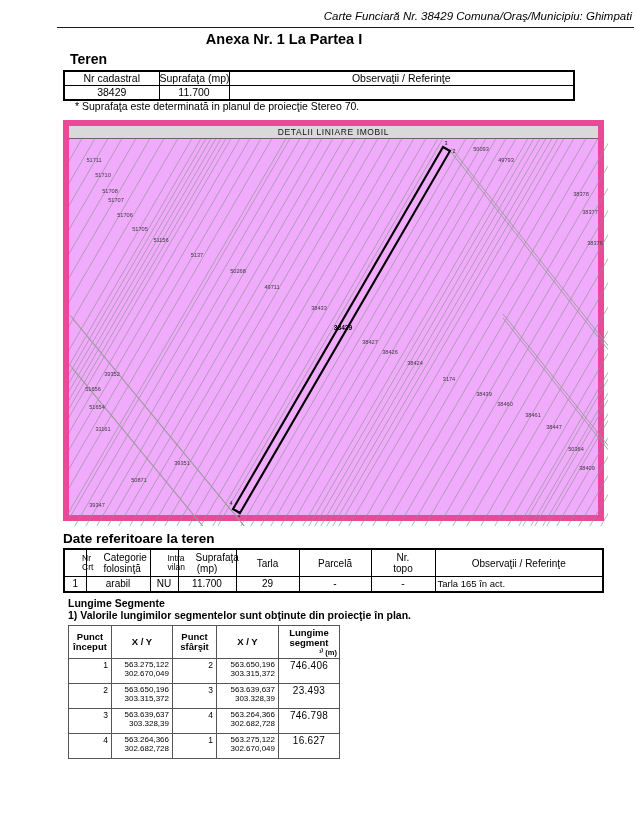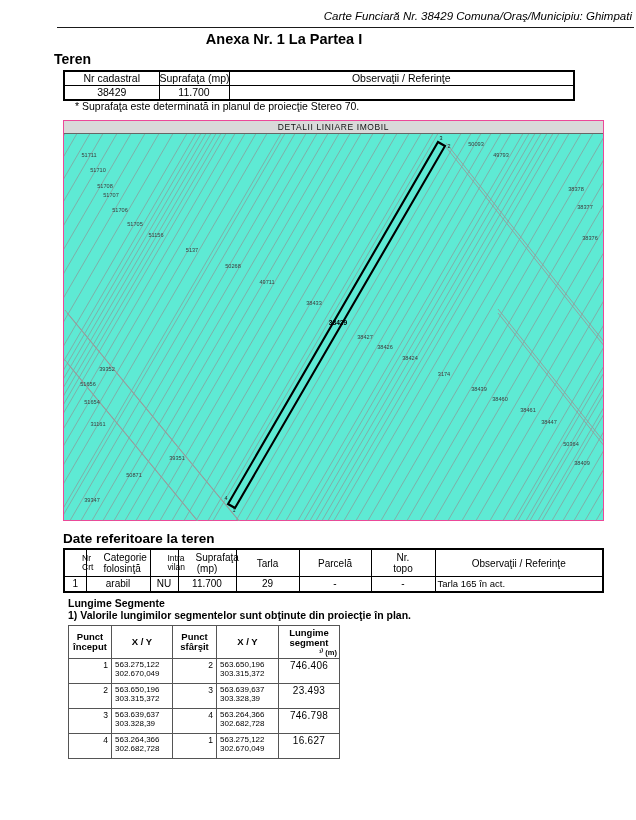--- a/index.html
+++ b/index.html
@@ -5,31 +5,31 @@
   html,body{margin:0;padding:0;}
   body{
     width:636px;height:820px;background:#fff;color:#000;
     font-family:"Liberation Sans",sans-serif;position:relative;overflow:hidden;
   }
   .abs{position:absolute;}
   
   .doc-header{top:10px;right:4px;font-size:11.5px;font-style:italic;text-align:right;}
   .header-rule{top:27px;left:57px;width:577px;height:0;border-top:1.6px solid #1a1a1a;}
   .doc-title{top:31px;left:0;width:568px;text-align:center;font-size:14.5px;font-weight:bold;}
-  .sec-teren{top:51px;left:54px;font-size:14px;font-weight:bold;}
+  .sec-teren{top:51px;left:70px;font-size:14px;font-weight:bold;}
   
   .teren-table{top:70px;left:63px;width:512px;border-collapse:collapse;table-layout:fixed;}
   .teren-table th,.teren-table td{
     border:1px solid #000;font-weight:normal;font-size:10.5px;text-align:center;
     padding:0;height:13px;line-height:13px;overflow:hidden;white-space:nowrap;
   }
   .teren-table{border:2px solid #000;}
   .teren-note{top:100px;left:75px;font-size:10.5px;}
   
-  .map-box{top:120px;left:63px;width:541px;height:401px;border:1px solid #ec4899;box-sizing:border-box;background:#5eead4;}
+  .map-box{top:120px;left:63px;width:541px;height:401px;border:6px solid #ec4899;box-sizing:border-box;background:#f0abfc;}
   .map-titlebar{height:12px;background:#d9d9d9;border-bottom:1px solid #666;
     font-size:8.5px;letter-spacing:.6px;text-align:center;line-height:12px;color:#111;}
   .map-svg{display:block;}
   .mline{stroke:#8f8f8f;stroke-width:0.65;}
   .mroad{stroke:#9a9a9a;stroke-width:0.9;}
   .mparcel{stroke:#000;stroke-width:2.1;fill:none;stroke-linejoin:miter;}
   .mlabel{font-family:"Liberation Sans",sans-serif;font-size:5.6px;fill:#3c3c3c;text-anchor:middle;}
   .mbold{font-size:6.6px;font-weight:bold;fill:#000;}
   .mpoint{font-family:"Liberation Sans",sans-serif;font-size:5.4px;fill:#222;text-anchor:middle;}
   
@@ -42,21 +42,21 @@
   .date-table td.obs{text-align:left;font-size:9.5px;}
   
   .sec-lung{top:597px;left:68px;font-size:10.5px;font-weight:bold;}
   .sec-lung-note{top:609px;left:68px;font-size:10.5px;font-weight:bold;}
   .seg-table{top:625px;left:68px;width:272px;border-collapse:collapse;table-layout:fixed;border:1.4px solid #333;}
   .seg-table th{border:1px solid #555;font-size:9.5px;font-weight:bold;text-align:center;
     vertical-align:middle;line-height:10.5px;padding:1px 2px;height:30px;}
   .seg-table th .unit{display:block;font-size:7.5px;font-weight:bold;text-align:right;line-height:8px;}
   .seg-table td{border:1px solid #555;vertical-align:top;padding:1px 3px;height:22px;}
   .seg-table td.pt{font-size:8.5px;text-align:right;}
-  .seg-table td.xy{font-size:8px;line-height:9px;}
+  .seg-table td.xy{font-size:8px;text-align:right;line-height:9px;}
   .seg-table td.len{font-size:10px;text-align:center;letter-spacing:.3px;}
 </style>
 </head>
 <body>
 
 <div class="abs doc-header">Carte Funciară Nr. 38429 Comuna/Oraş/Municipiu: Ghimpati</div>
 <div class="abs header-rule"></div>
 <div class="abs doc-title">Anexa Nr. 1 La Partea I</div>
 
 <div class="abs sec-teren">Teren</div>

